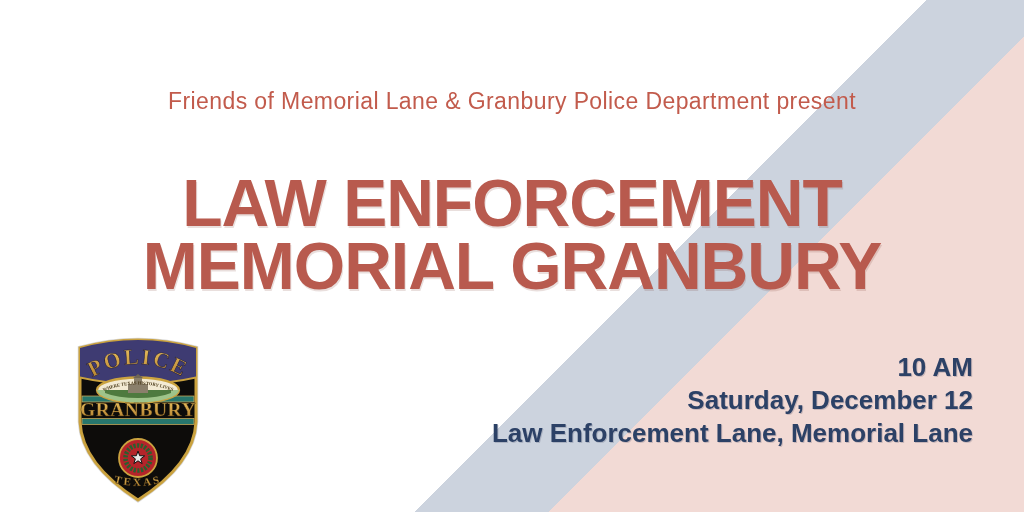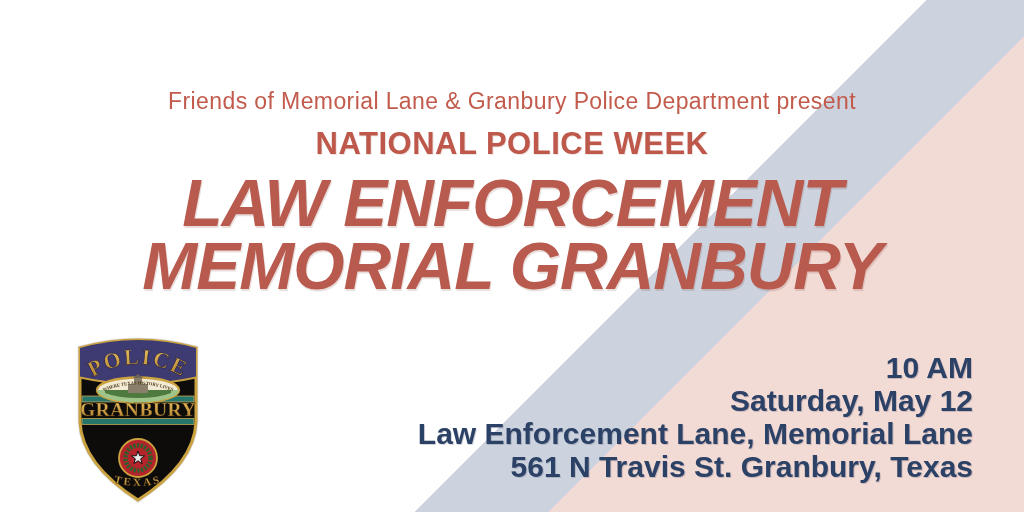--- a/index.html
+++ b/index.html
@@ -26,54 +26,51 @@
     font-size:31px;font-weight:800;letter-spacing:0.5px;
     color:#bd584a;
     text-shadow:1px 1px 0 rgba(120,40,30,0.12);
   }
   .title{
     position:absolute;left:0;right:0;top:172px;
     text-align:center;
     font-size:66px;line-height:63px;font-weight:800;letter-spacing:-1px;
     color:#b85a4e;
     text-shadow:1px 2px 0 rgba(110,40,30,0.15);
-    font-style:italic;
   }
   .details{
     position:absolute;right:51px;top:351px;
     text-align:right;
-    font-size:30px;line-height:33px;font-weight:700;
+    font-size:26px;line-height:33px;font-weight:700;
     color:#2c4166;
     text-shadow:1px 1px 0 rgba(20,30,60,0.18);
   }
   .badge{
     position:absolute;left:70px;top:330px;
     width:136px;height:174px;
   }
   .serif{font-family:"Liberation Serif",serif;}
 </style>
 </head>
 <body>
 
 <div class="canvas">
 
   <div class="presenter">Friends of Memorial Lane &amp; Granbury Police Department present</div>
 
-  <div class="kicker">NATIONAL POLICE WEEK</div>
 
   <div class="title">
     <div>LAW ENFORCEMENT</div>
     <div>MEMORIAL GRANBURY</div>
   </div>
 
   <div class="details">
     <div>10 AM</div>
-    <div>Saturday, May 12</div>
+    <div>Saturday, December 12</div>
     <div>Law Enforcement Lane, Memorial Lane</div>
-    <div>561 N Travis St. Granbury, Texas</div>
   </div>
 
   <svg class="badge" viewBox="0 0 136 174" xmlns="http://www.w3.org/2000/svg" xmlns:xlink="http://www.w3.org/1999/xlink">
     <defs>
       <clipPath id="shieldClip">
         <path d="M 10,18 Q 68,2 126,18 L 126,92 Q 124,134 68,170 Q 12,134 10,92 Z"></path>
       </clipPath>
       <linearGradient id="goldGrad" x1="0" y1="0" x2="0" y2="1">
         <stop offset="0" stop-color="#ecc463"></stop>
         <stop offset="1" stop-color="#b07c2a"></stop>

